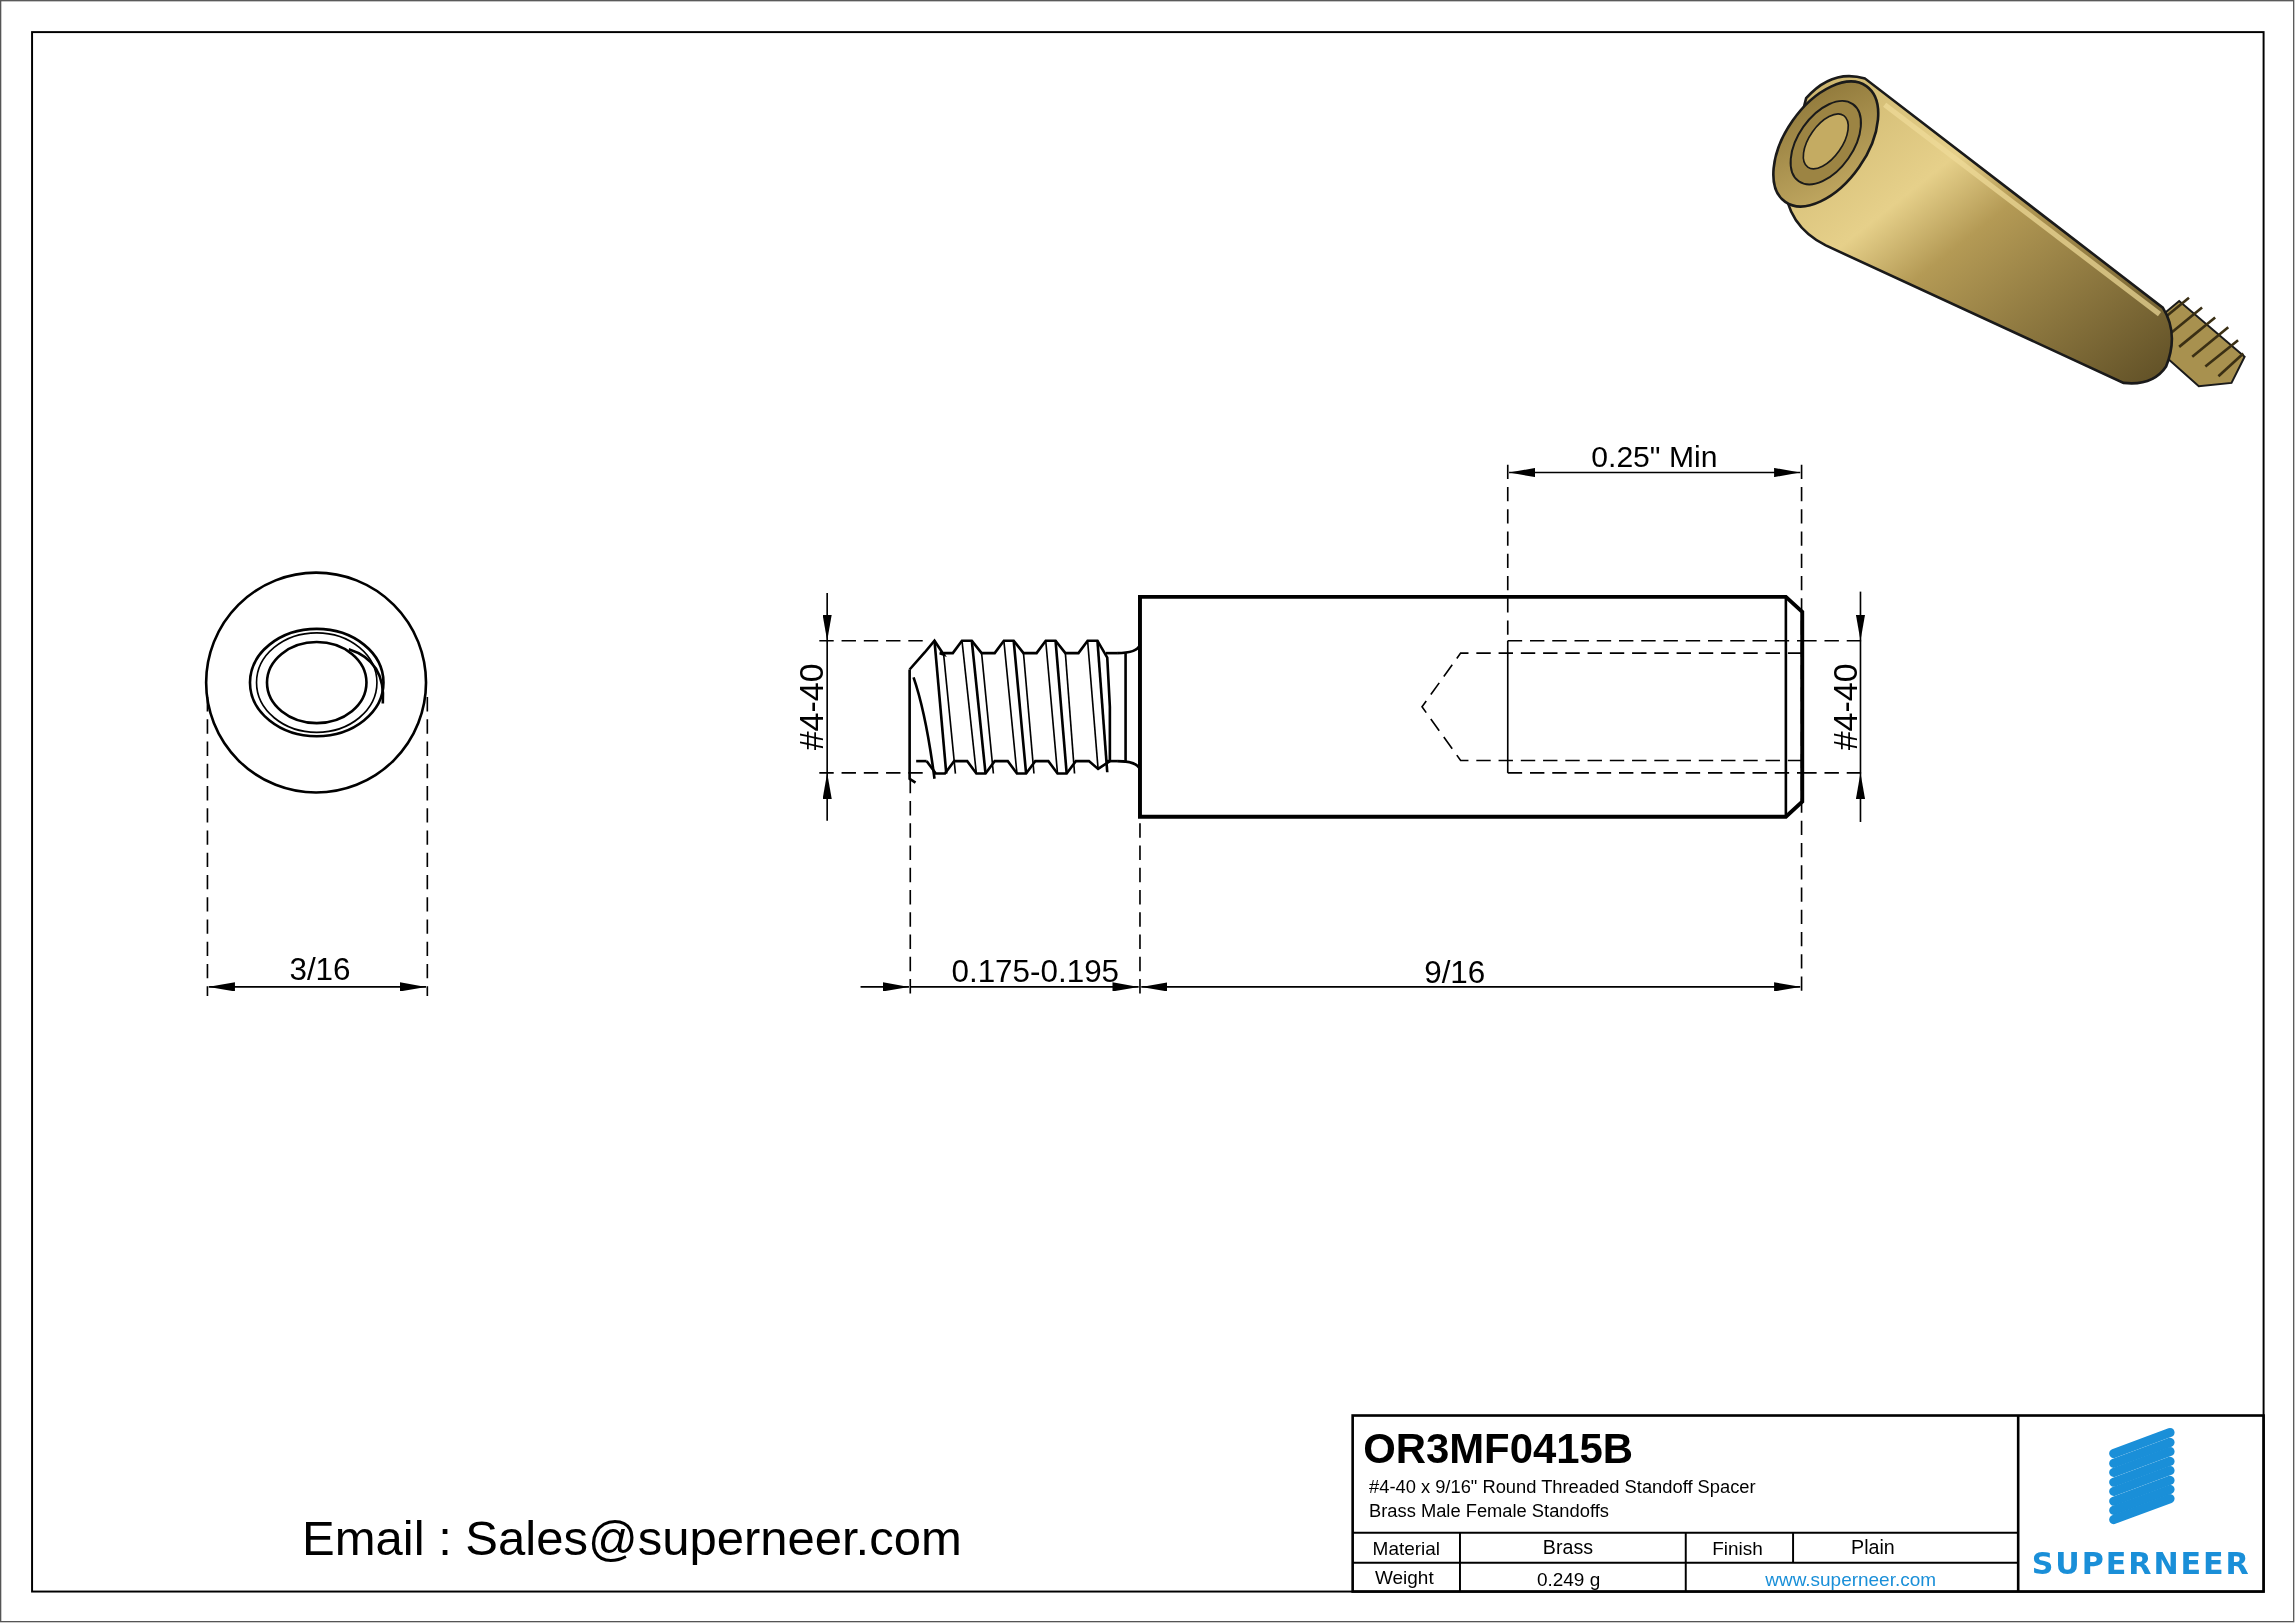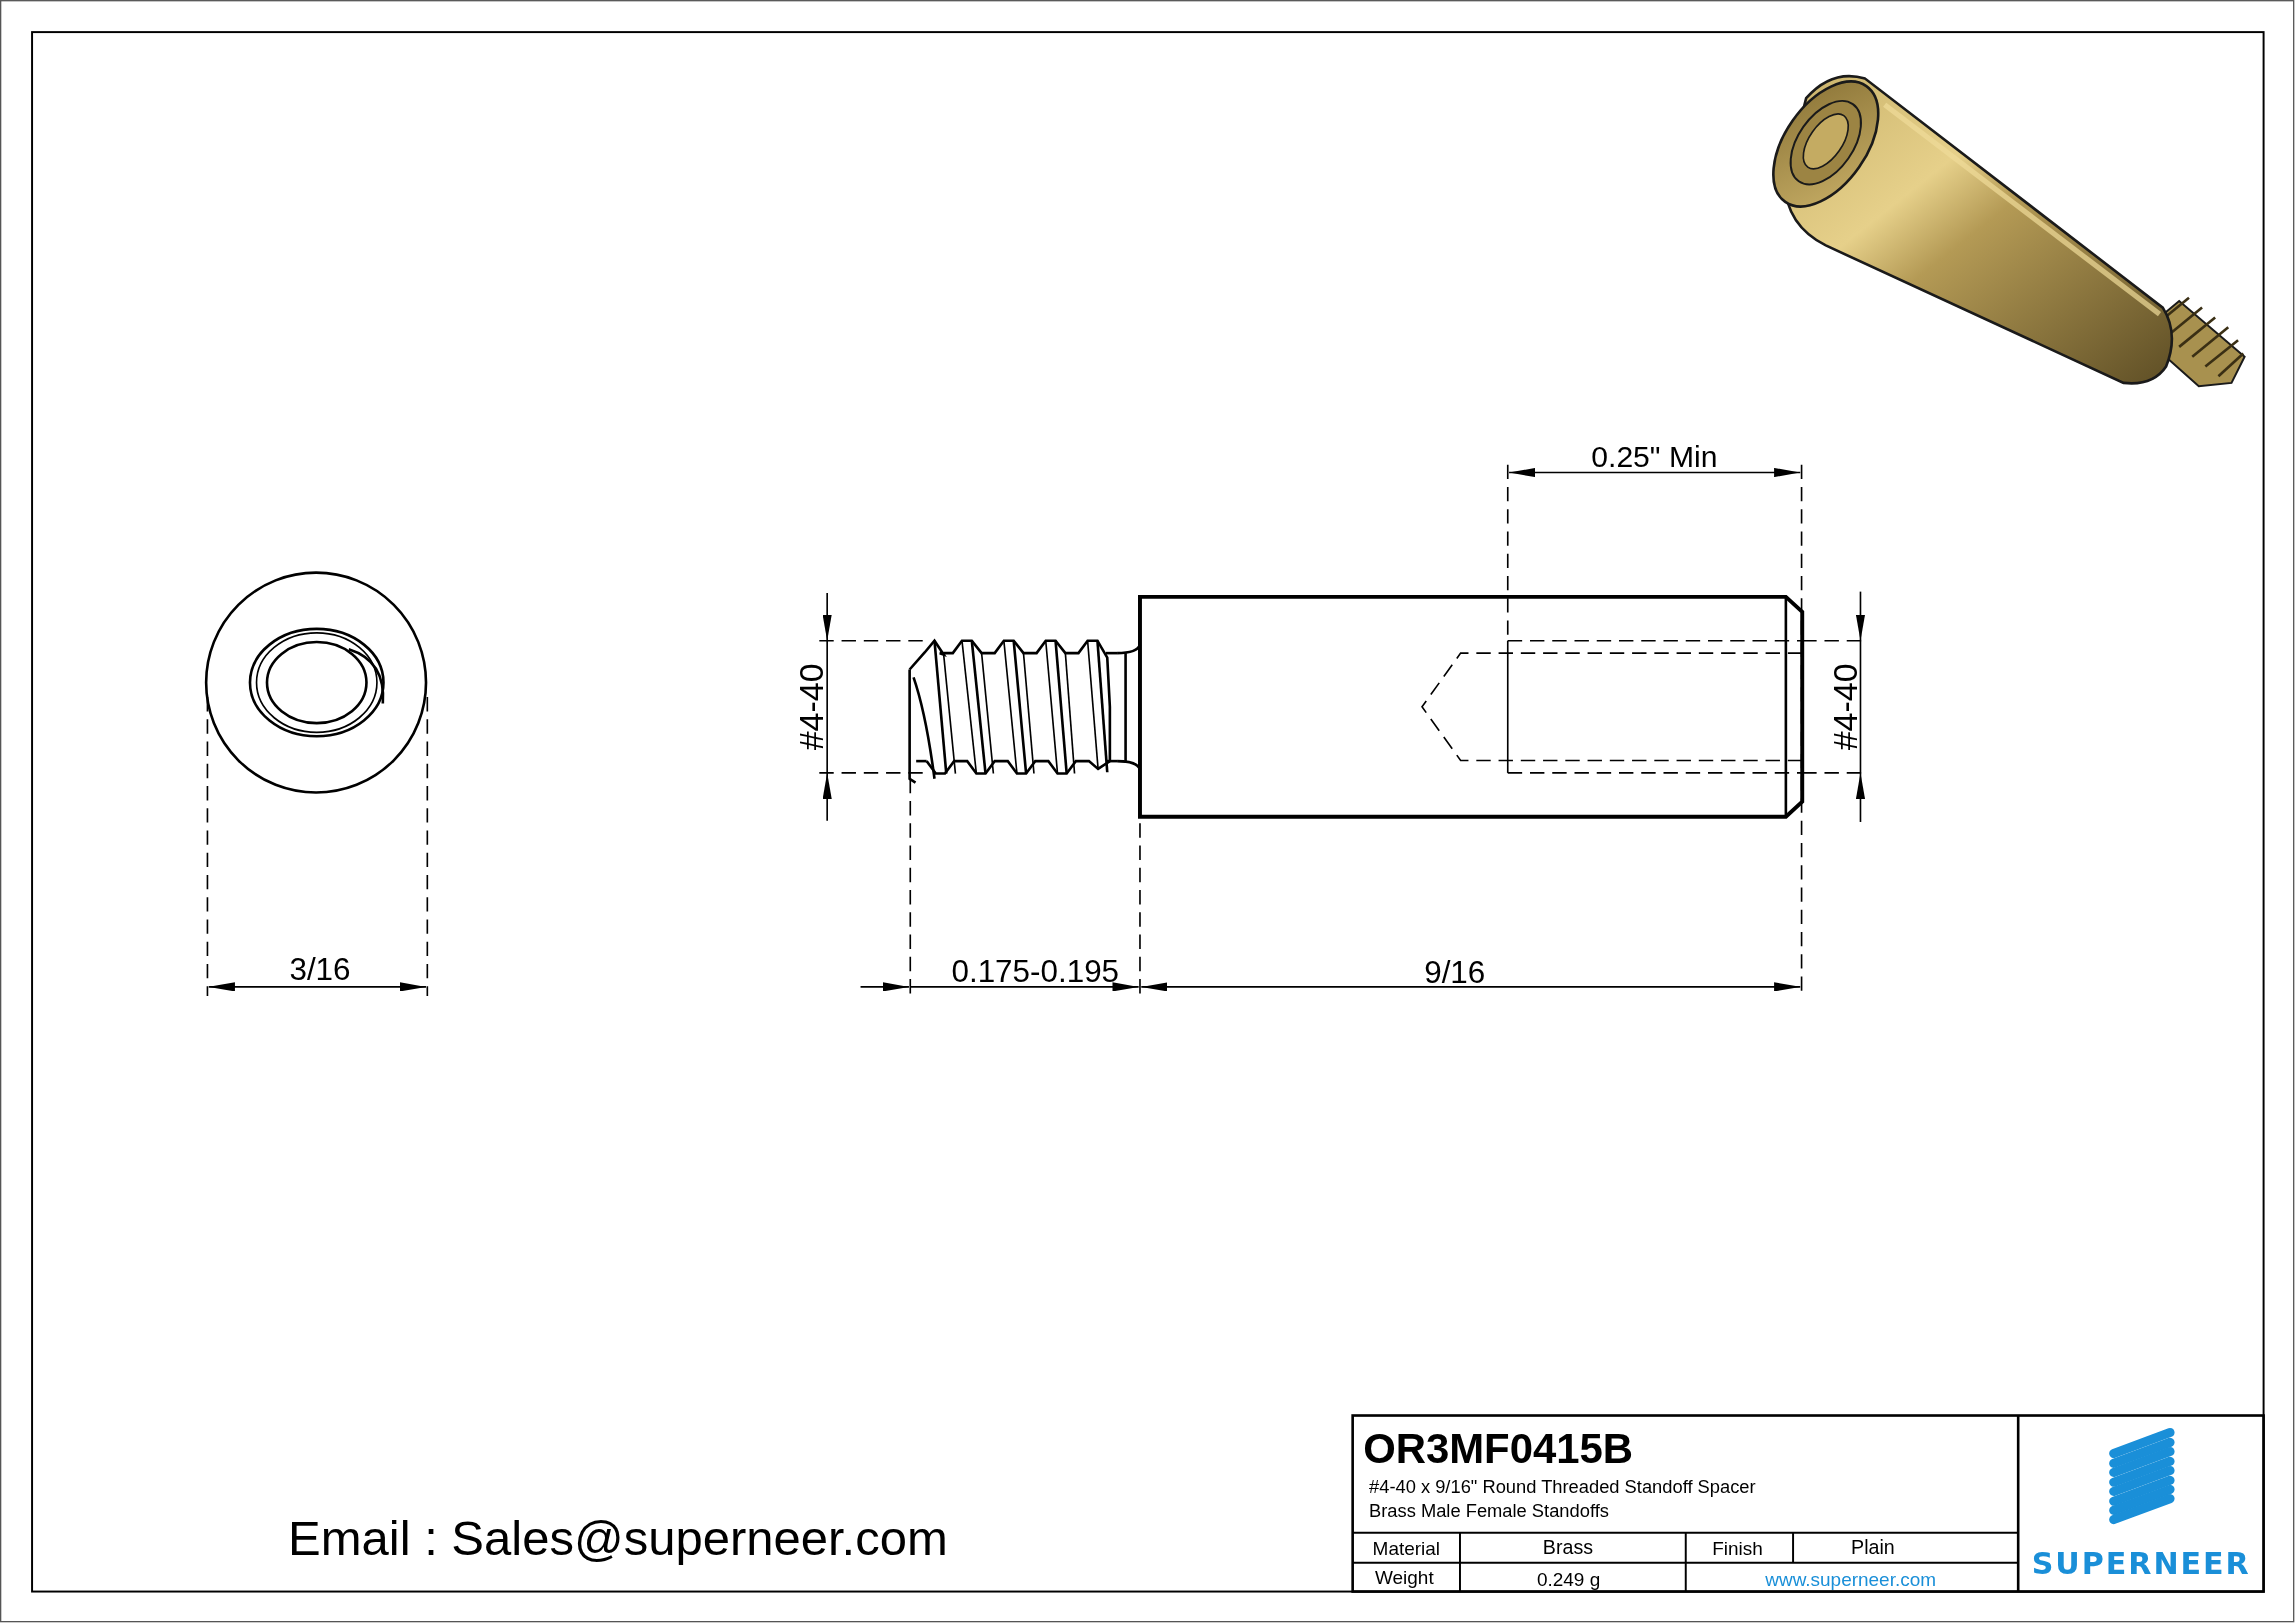--- a/index.html
+++ b/index.html
@@ -5,21 +5,21 @@
   html, body { margin: 0; padding: 0; background: #ffffff; }
   body { width: 2295px; height: 1623px; position: relative; overflow: hidden; font-family: "Liberation Sans", sans-serif; }
   svg { position: absolute; left: 0; top: 0; }
   .line { stroke: #000; fill: none; }
   .thick { stroke-width: 6; }
   .mid { stroke-width: 4; }
   .thin { stroke-width: 2.5; }
   .dash { stroke-dasharray: 22 12; stroke-width: 2.5; }
   .dim-text { font-family: "Liberation Sans", sans-serif; fill: #000; }
   .tb-text { font-family: "Liberation Sans", sans-serif; fill: #000; }
-  .email { position: absolute; left: 288px; top: 1510px; font-size: 49px; color: #000; white-space: nowrap; }
+  .email { position: absolute; left: 302px; top: 1510px; font-size: 49px; color: #000; white-space: nowrap; }
 </style>
 </head>
 <body>
 
 <svg width="2295" height="1623" viewBox="0 0 3507 2480" xmlns="http://www.w3.org/2000/svg">
   <defs>
     <marker id="arr" viewBox="0 0 40 14" refX="40" refY="7" markerWidth="40" markerHeight="14" markerUnits="userSpaceOnUse" orient="auto-start-reverse">
       <path d="M0,0 L40,7 L0,14 Z" fill="#000"></path>
     </marker>
     <linearGradient id="brassBody" x1="0" y1="0" x2="1" y2="1">

